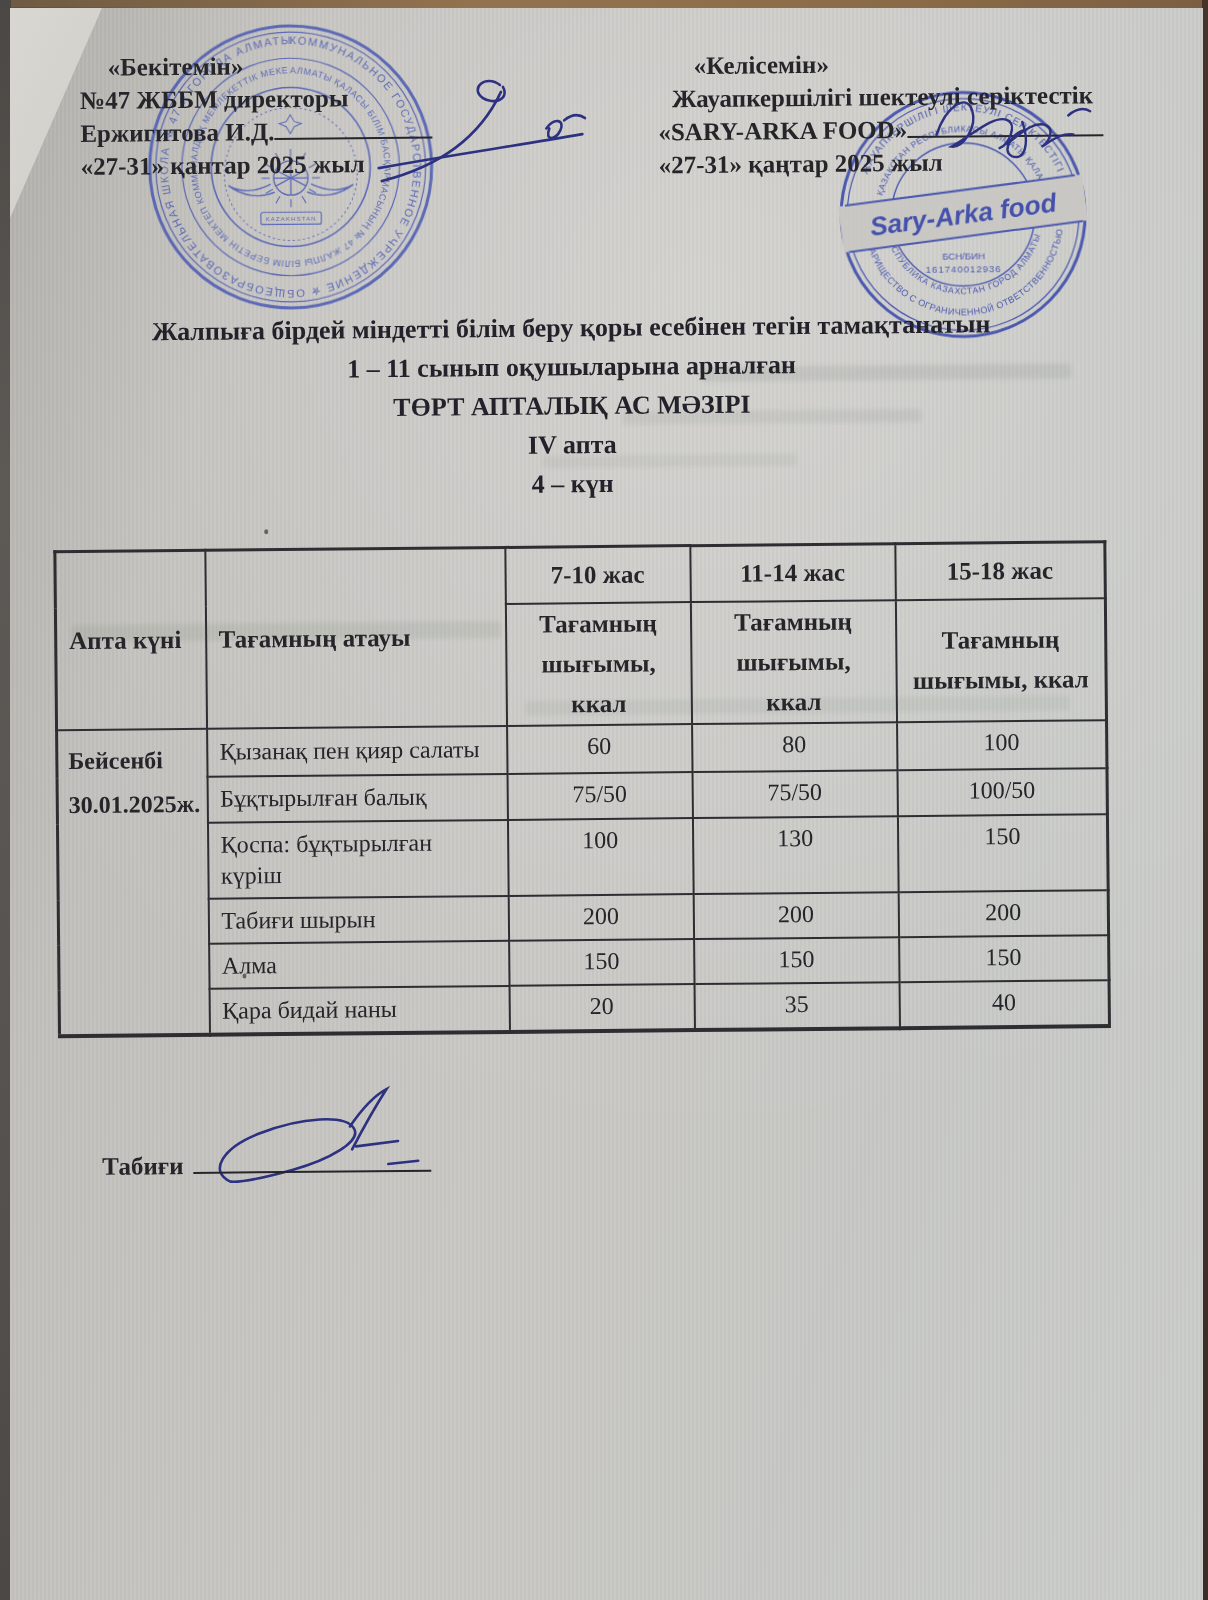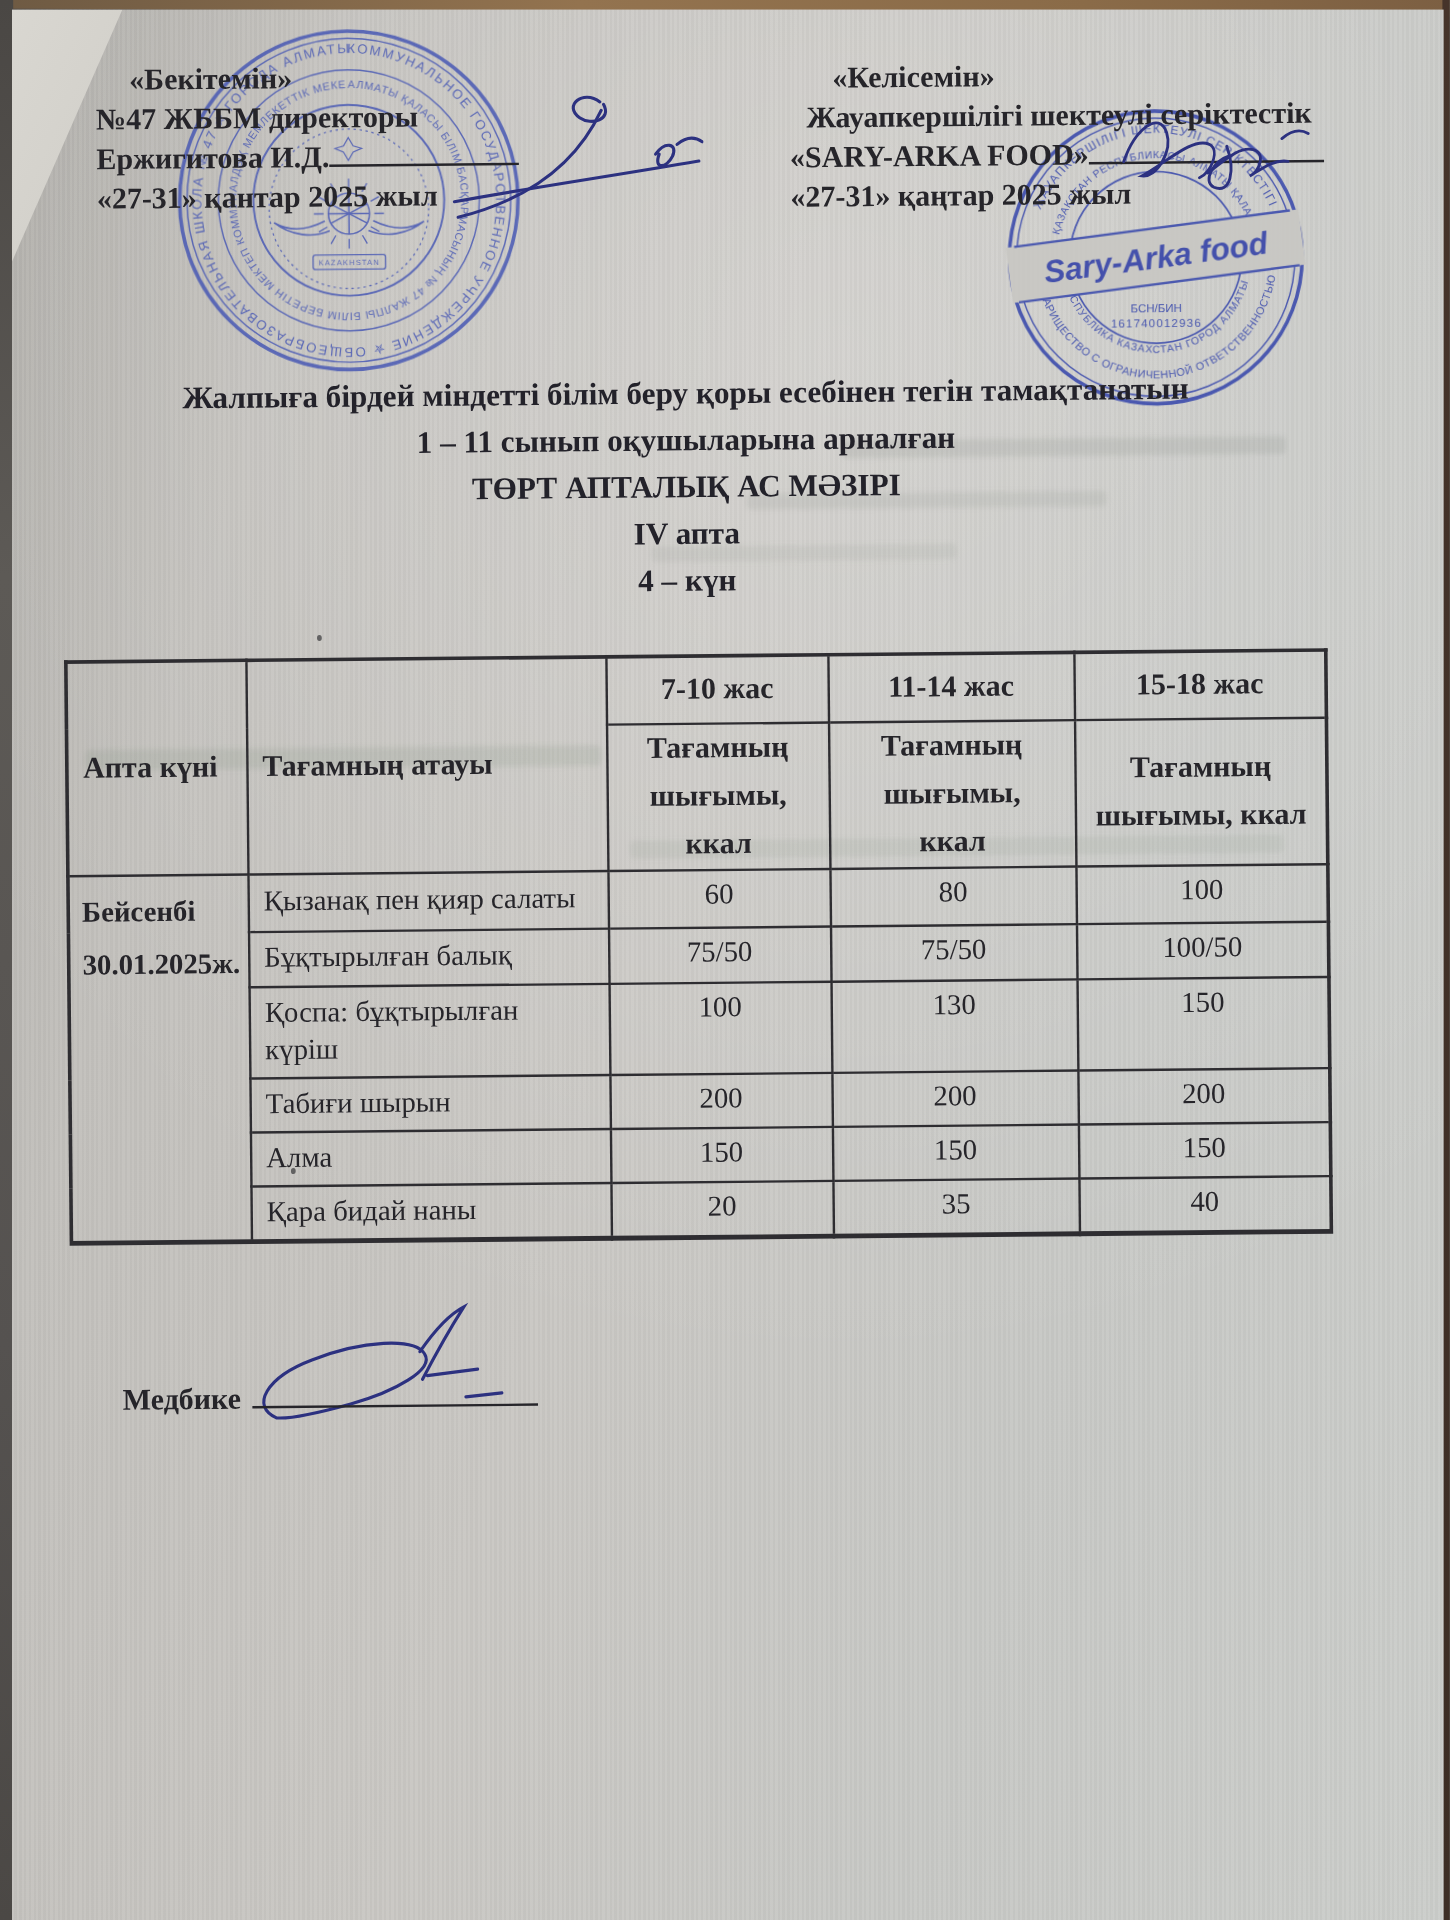--- a/index.html
+++ b/index.html
@@ -299,17 +299,17 @@
         <tr class="r6">
           <td class="dish-cell">Қара бидай наны</td>
           <td class="num-cell">20</td>
           <td class="num-cell">35</td>
           <td class="num-cell">40</td>
         </tr>
       </tbody>
     </table>
 
     <div class="nurse-row ink">
-      <span>Медбике</span><span class="sig-line"></span>
+      <span>Табиғи</span><span class="sig-line"></span>
     </div>
 
   </div>
 </div>
 
 </body></html>

